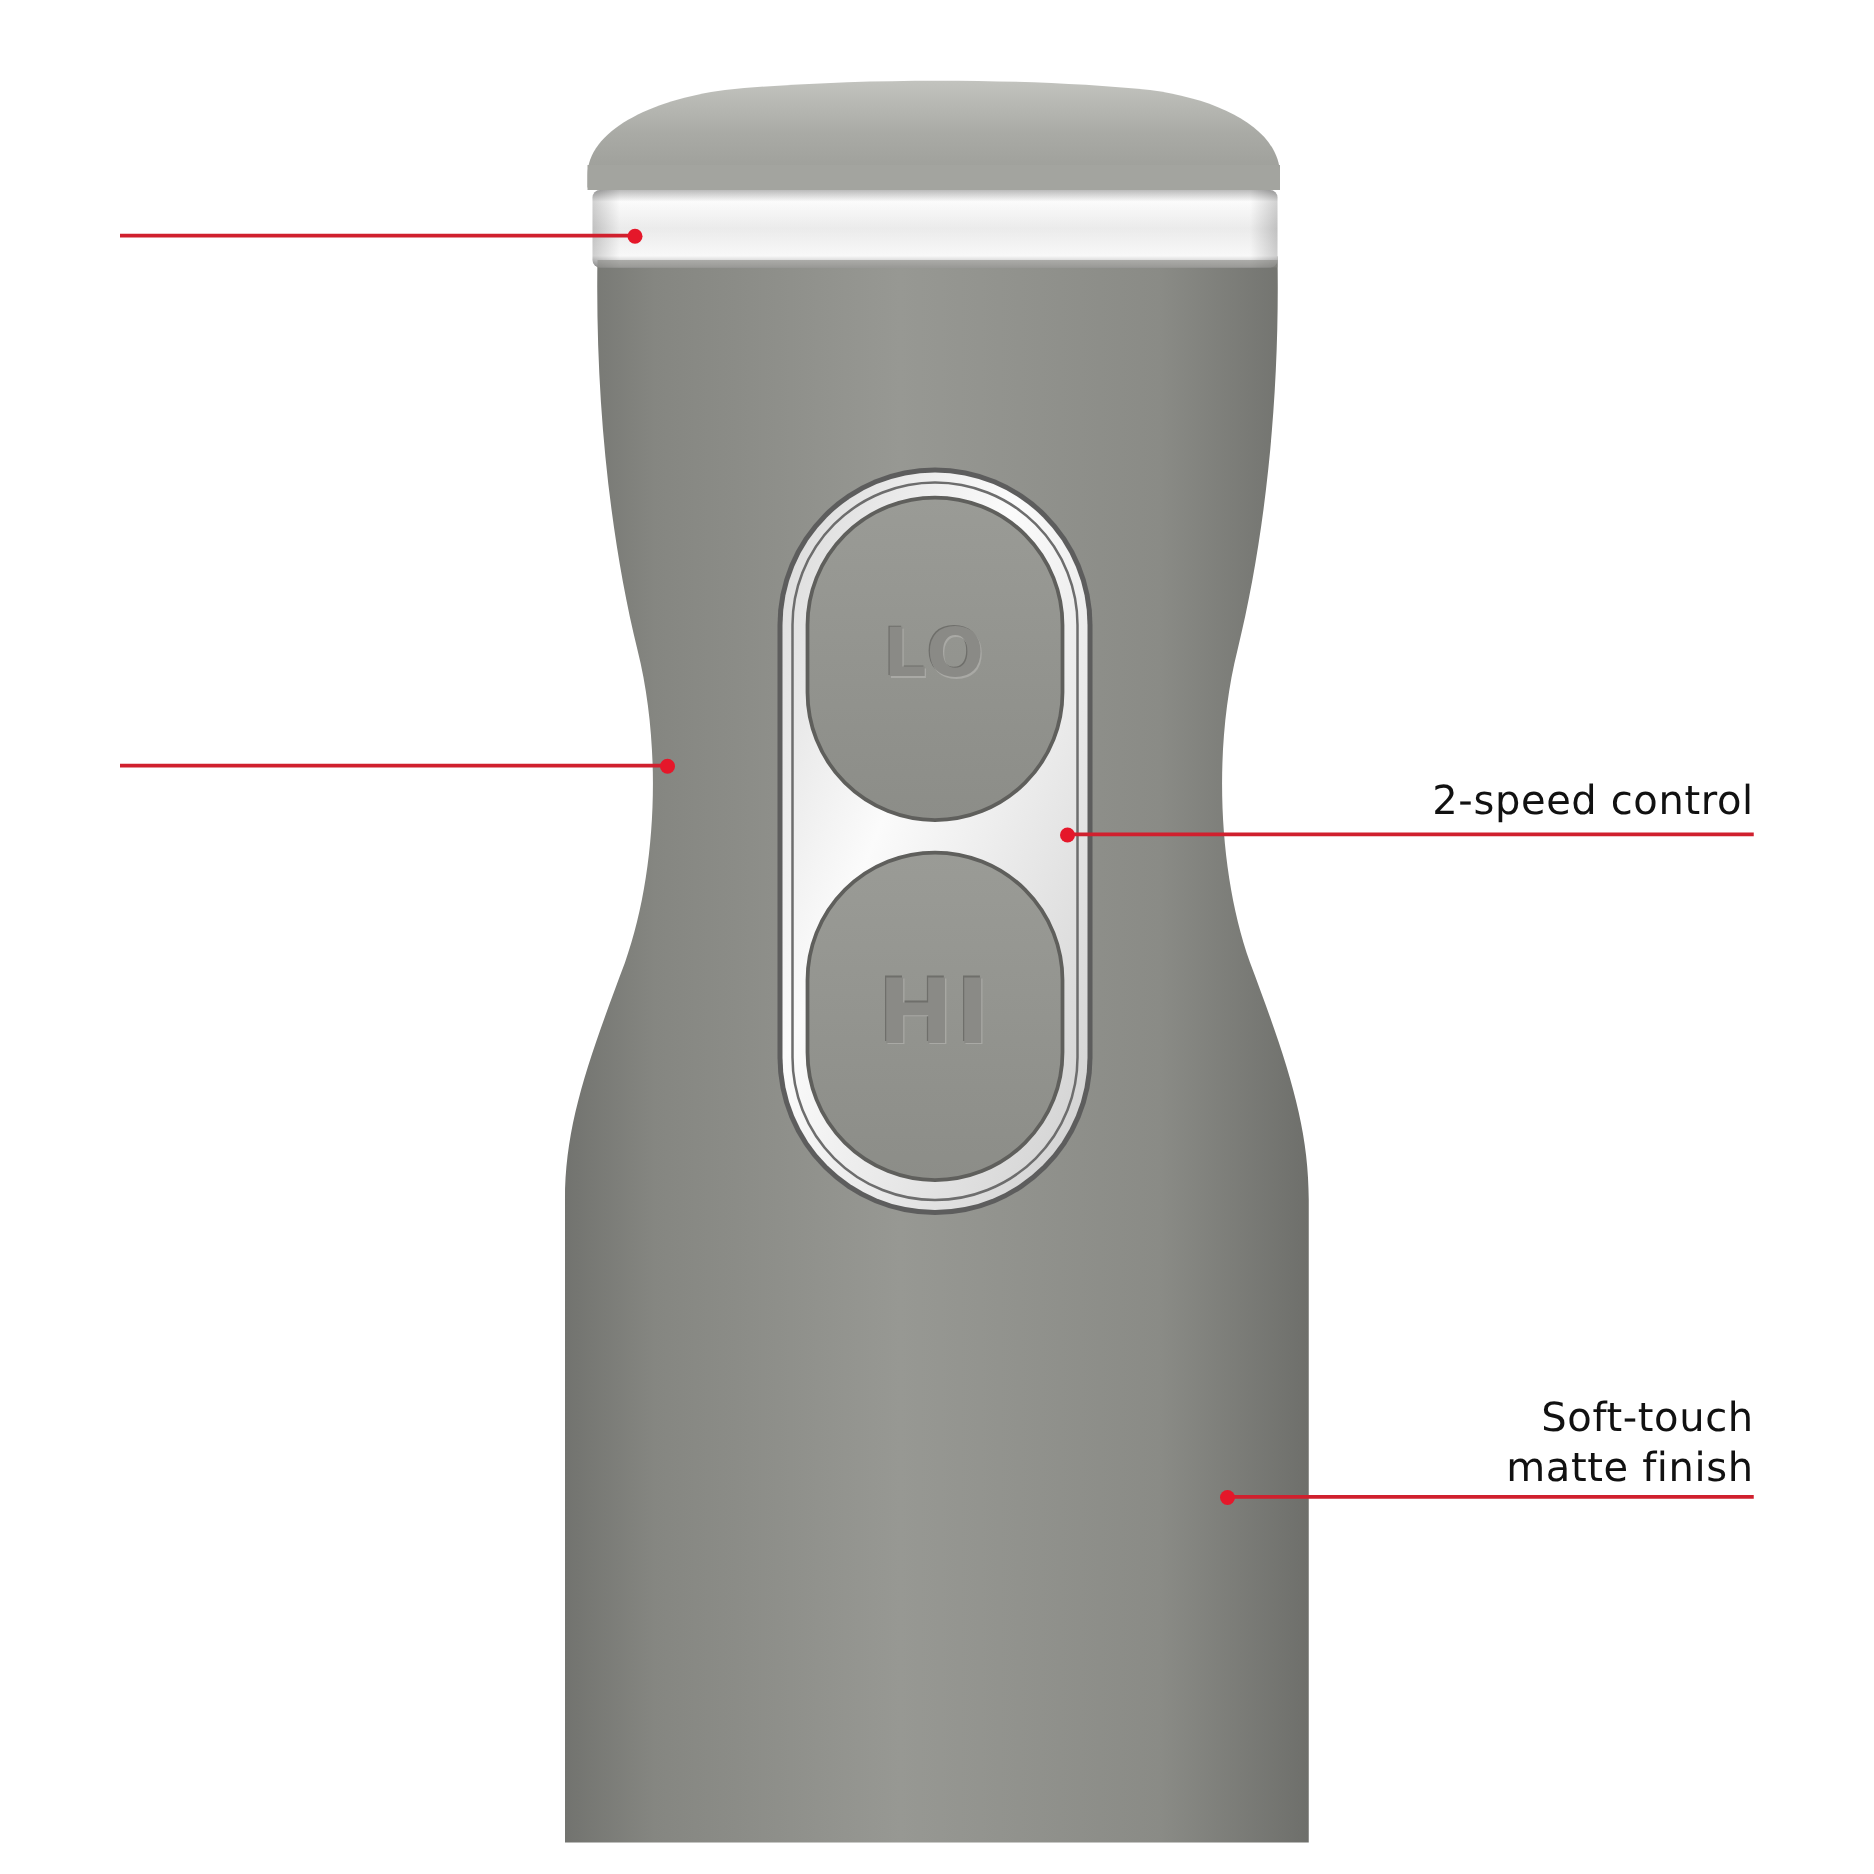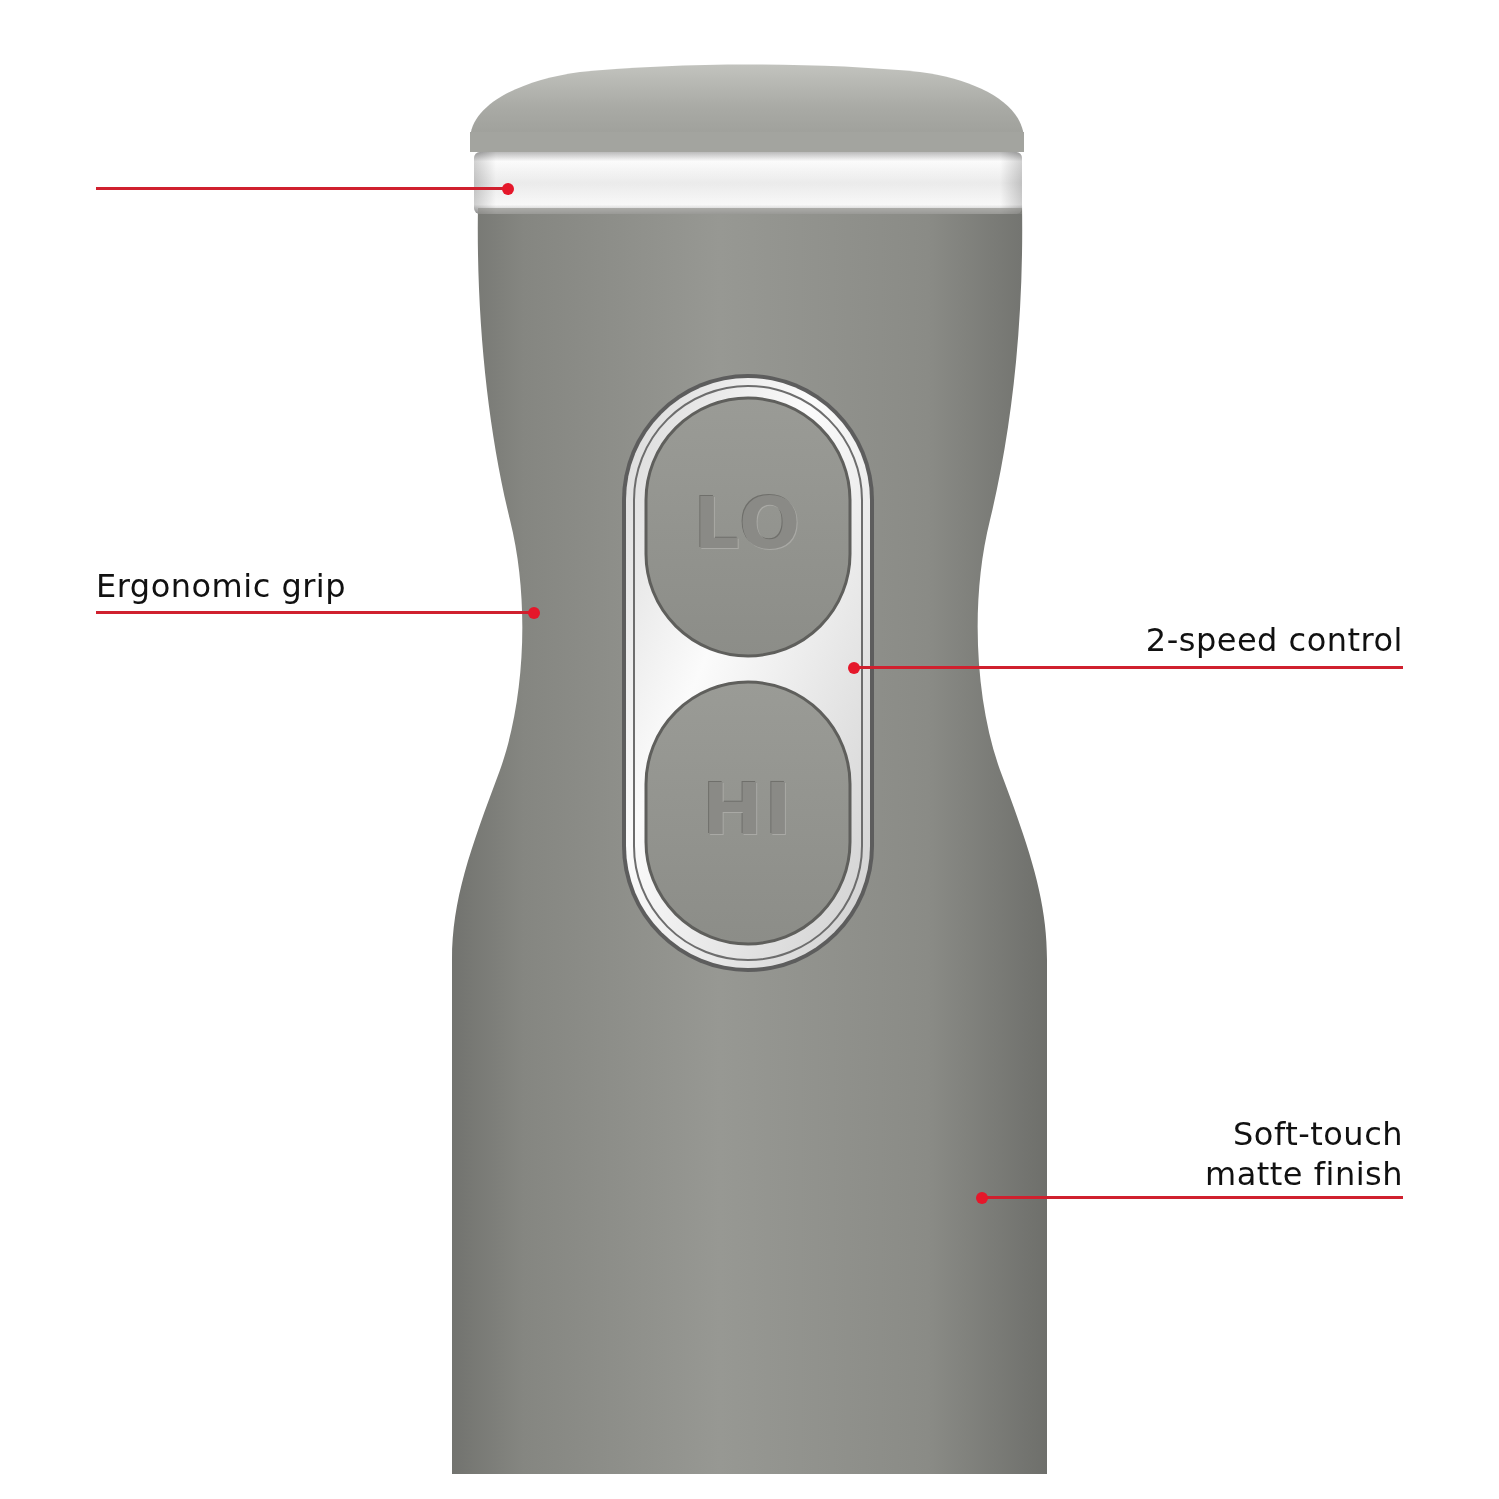--- a/index.html
+++ b/index.html
@@ -74,29 +74,26 @@
 
     <rect x="622" y="374" width="252" height="598" rx="126" fill="#5d5d5d"></rect>
     <rect x="626" y="378" width="244" height="590" rx="122" fill="url(#plate)"></rect>
     <rect x="634" y="386" width="228" height="574" rx="114" fill="none" stroke="#6d6d6d" stroke-width="2"></rect>
 
     <rect x="646" y="398" width="204" height="258" rx="102" fill="url(#btnGrad)" stroke="#5f5f5c" stroke-width="3"></rect>
 
     <rect x="646" y="682" width="204" height="262" rx="102" fill="url(#btnGrad)" stroke="#5f5f5c" stroke-width="3"></rect>
   </svg>
 
-  <div class="btn-text" style="left:646px; top:478px; width:204px; font-size:72px; line-height:90px;">LO</div>
+  <div class="btn-text" style="left:646px; top:478px; width:204px; font-size:54px; line-height:90px;">LO</div>
   <div class="btn-text" style="left:646px; top:764px; width:204px; font-size:72px; line-height:90px;">HI</div>
 
   <div class="callout-line" style="left:96px; top:187px; width:412px;"></div>
   <div class="callout-dot" style="left:508px; top:189px;"></div>
 
-  <div class="label" style="left:96px; top:566px;">
-    <div>Ergonomic grip</div>
-  </div>
   <div class="callout-line" style="left:96px; top:611px; width:438px;"></div>
   <div class="callout-dot" style="left:534px; top:613px;"></div>
 
   <div class="label right" style="right:96px; top:620px;">
     <div>2-speed control</div>
   </div>
   <div class="callout-line" style="left:854px; top:666px; width:549px;"></div>
   <div class="callout-dot" style="left:854px; top:668px;"></div>
 
   <div class="label right" style="right:96px; top:1114px;">

